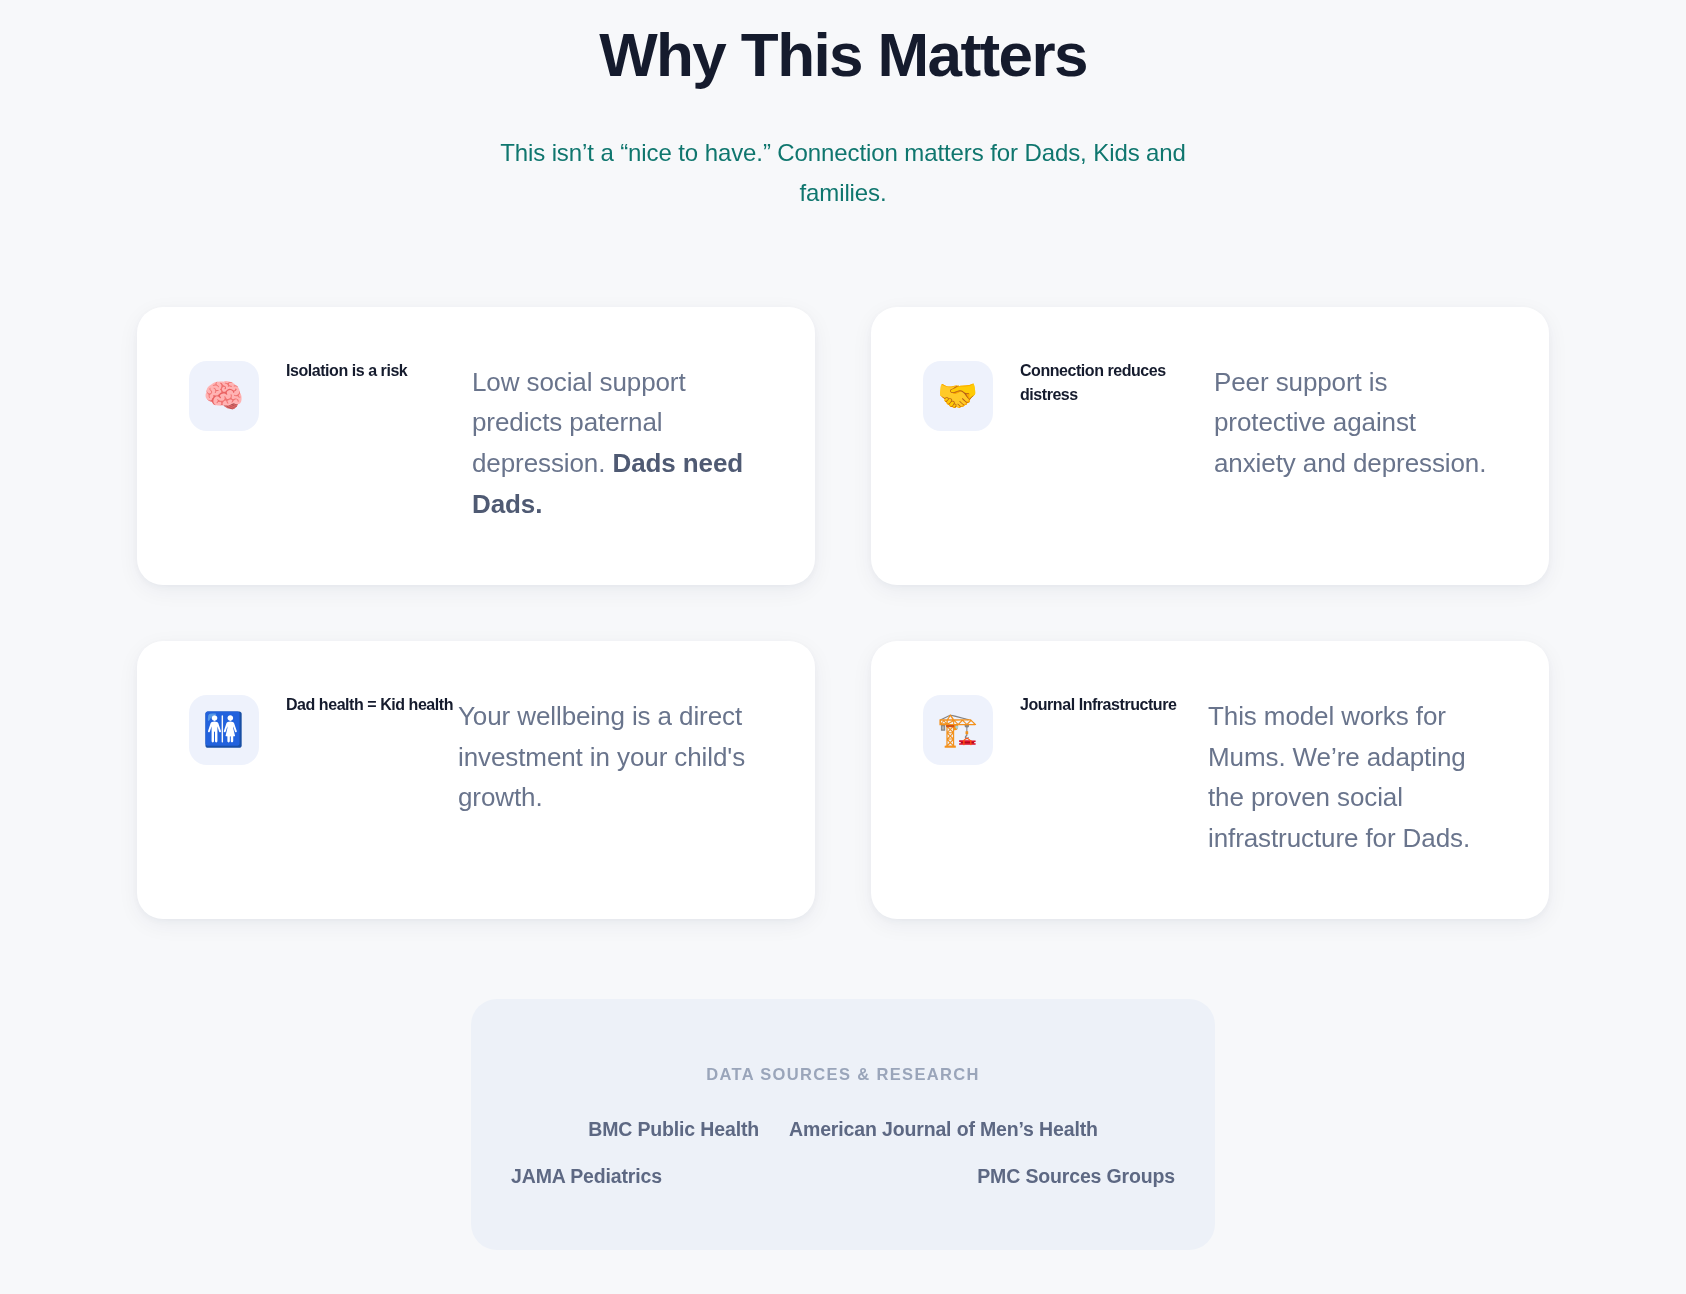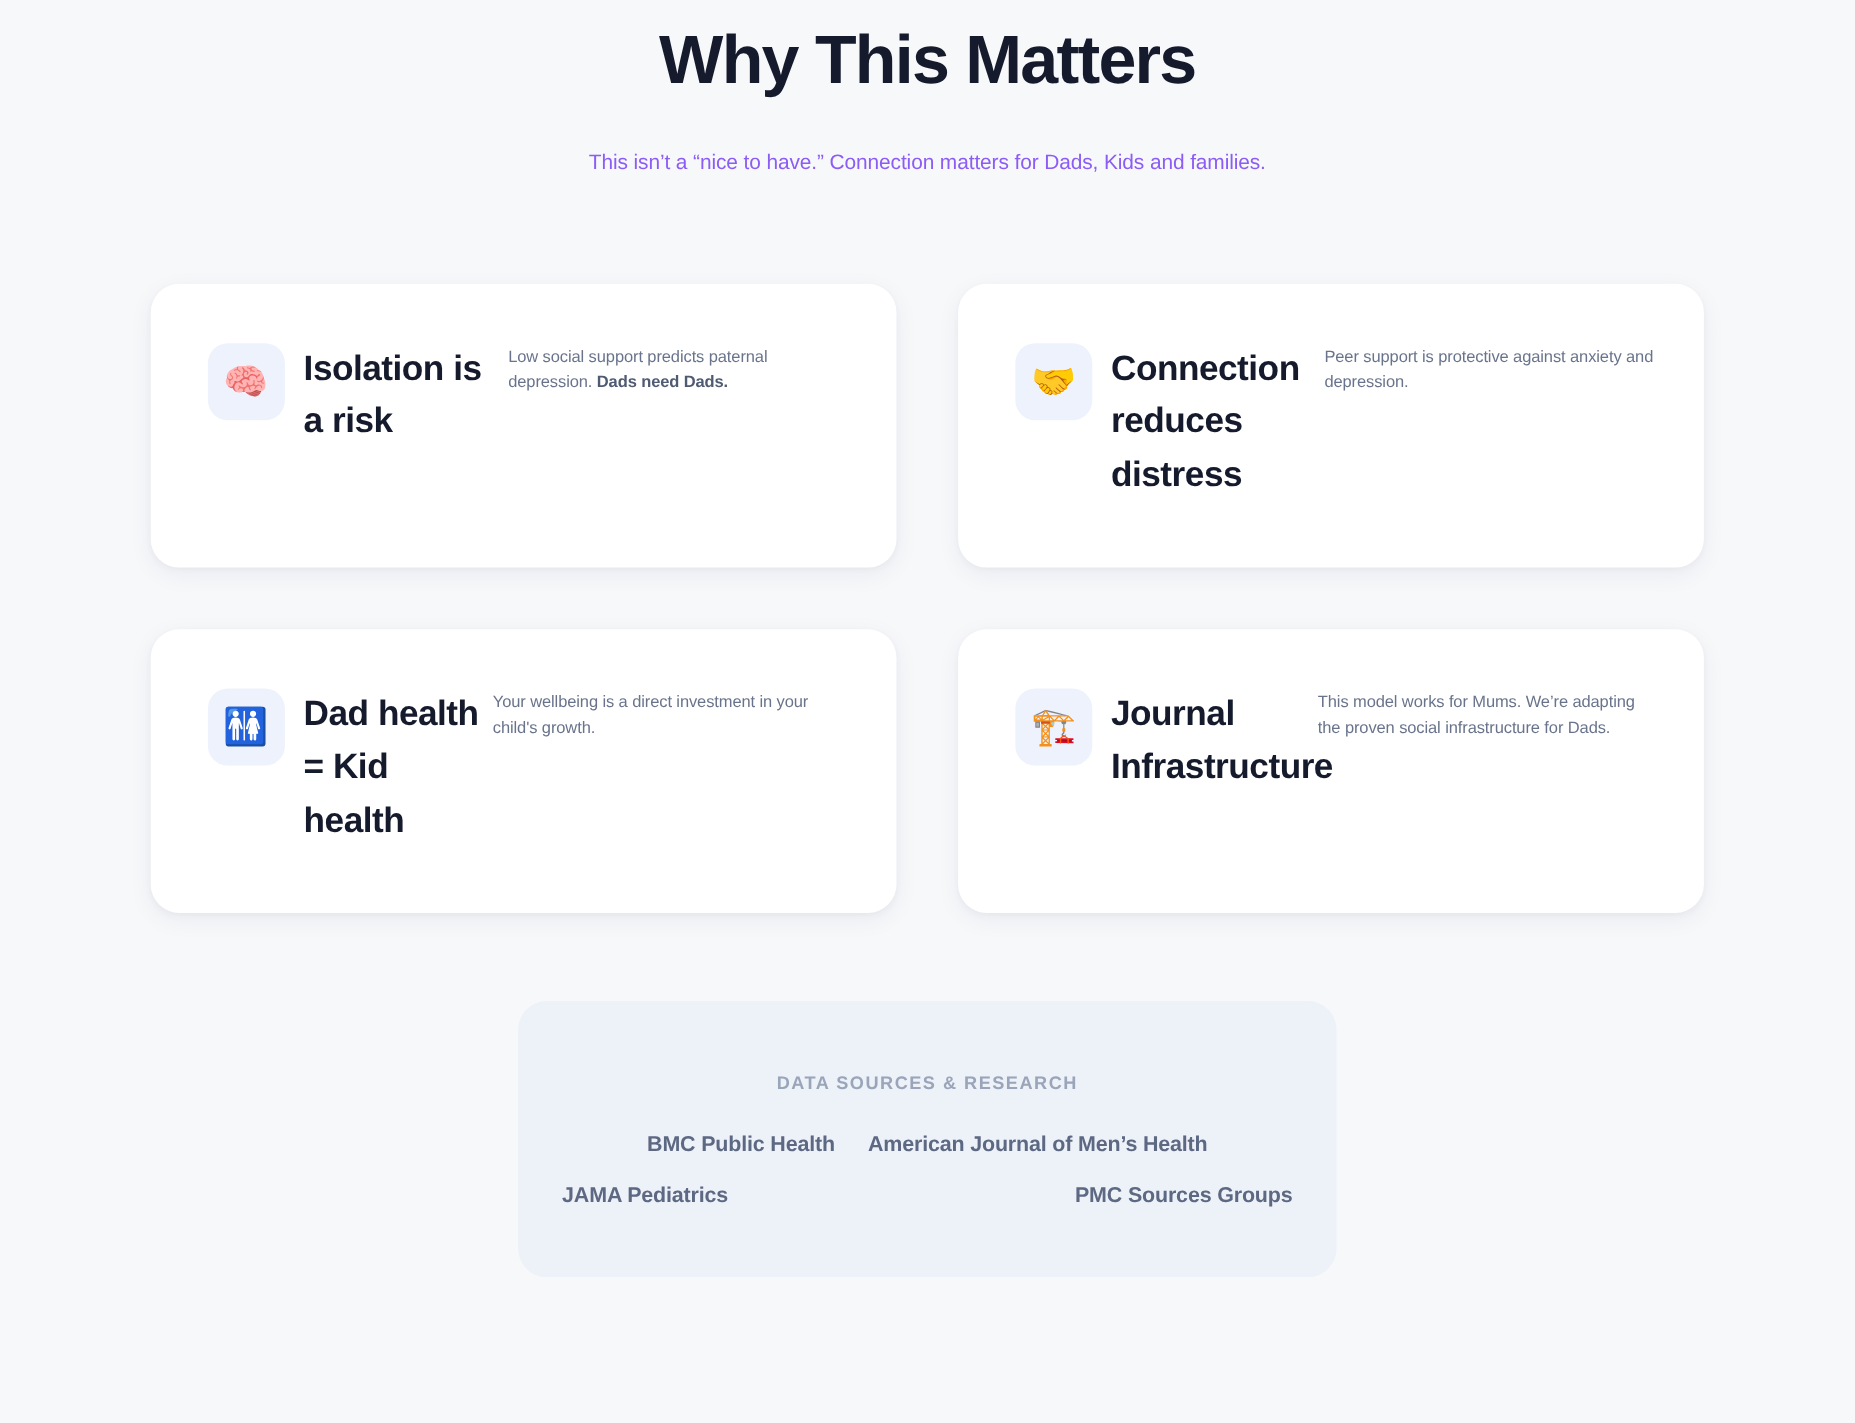--- a/index.html
+++ b/index.html
@@ -34,24 +34,24 @@
     font-size: 62px;
     line-height: 1.08;
     font-weight: 700;
     letter-spacing: -1.6px;
     color: #151b2d;
   }
 
   .page-subtitle {
     margin: 44px auto 0;
     max-width: 760px;
-    font-size: 19px;
+    font-size: 24px;
     line-height: 1.68;
     font-weight: 400;
-    color: #8b5cf6;
+    color: #0f766e;
     letter-spacing: -0.1px;
   }
 
   
   .cards {
     margin: 93px auto 0;
     width: 1412px;
     display: grid;
     grid-template-columns: 678px 678px;
     column-gap: 56px;
@@ -82,32 +82,32 @@
     align-items: center;
     justify-content: center;
     font-size: 33px;
     line-height: 1;
     margin-top: 2px;
   }
 
   .card-title {
     flex: 0 0 auto;
     width: 168px;
-    margin-left: 17px;
-    font-size: 32px;
+    margin-left: 27px;
+    font-size: 16px;
     line-height: 1.52;
     font-weight: 700;
     letter-spacing: -0.45px;
     color: #151b2d;
   }
 
   .card-body {
     flex: 1 1 auto;
     margin-left: 18px;
-    font-size: 15px;
+    font-size: 26px;
     line-height: 1.57;
     font-weight: 400;
     color: #69748c;
     letter-spacing: -0.1px;
     padding-top: 3px;
   }
 
   .card-body b {
     font-weight: 700;
     color: #4f5a73;

